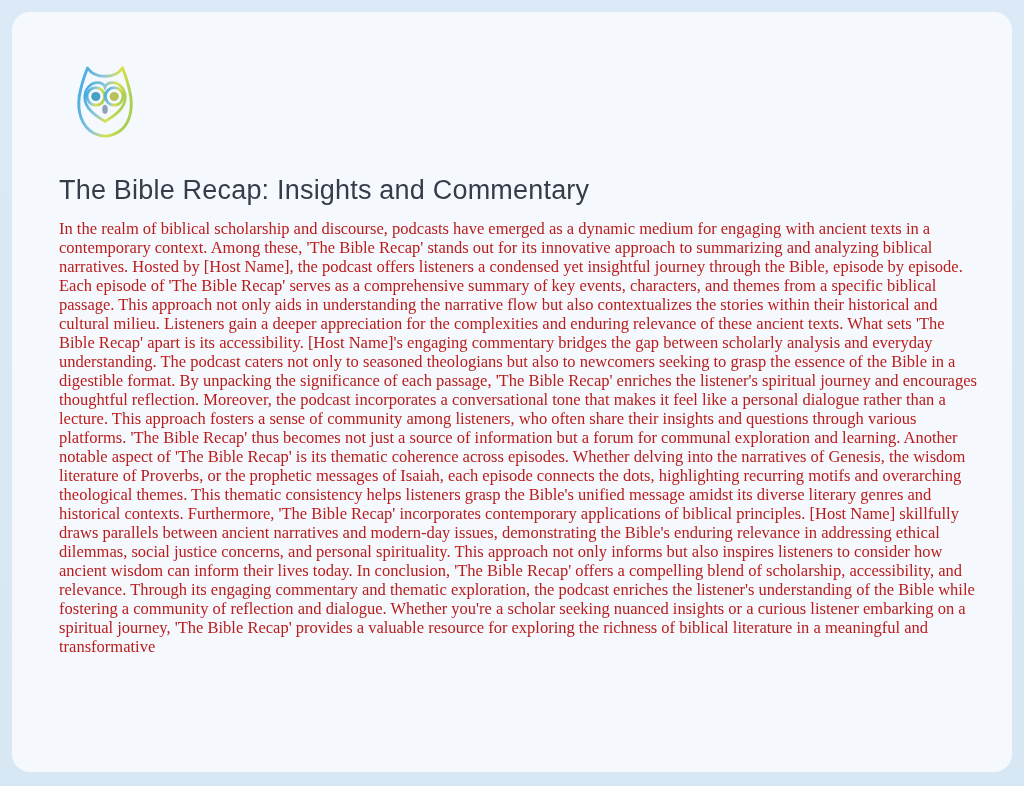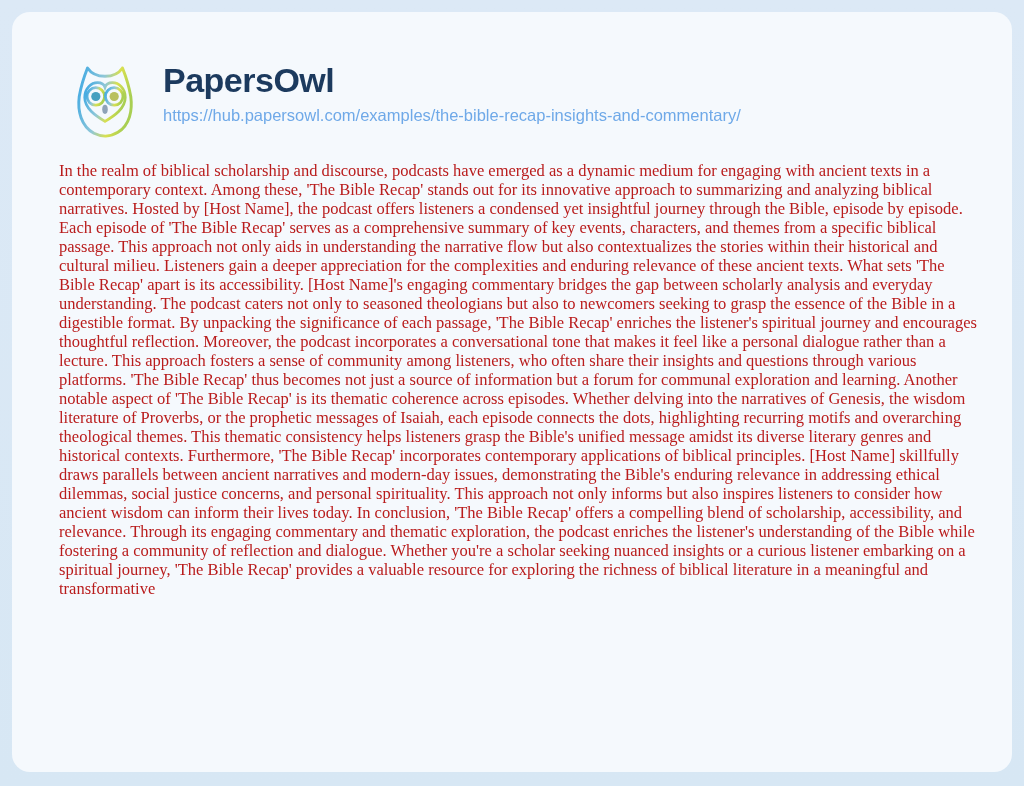--- a/index.html
+++ b/index.html
@@ -92,24 +92,21 @@
           </defs>
           <path d="M31 13 C27 23 24 32 22 44 C20 60 24 76 38 84 C46 88 56 88 64 83 C77 75 80 59 78 44 C76 32 73 23 69 13 C65 19 60 22 50 22 C40 22 35 19 31 13 Z" fill="none" stroke="url(#owlGrad)" stroke-width="3.2" stroke-linejoin="round"></path>
           <path d="M50 71 C40 65 28 57 28 45 C28 35 35 29 42 29 C46 29 49 31 50 34 C51 31 54 29 58 29 C65 29 72 35 72 45 C72 57 60 65 50 71 Z" fill="none" stroke="url(#owlGrad)" stroke-width="3"></path>
           <circle cx="40" cy="44" r="9.5" fill="none" stroke="url(#owlGrad)" stroke-width="3"></circle>
           <circle cx="60" cy="44" r="9.5" fill="none" stroke="url(#owlGrad)" stroke-width="3"></circle>
           <circle cx="40" cy="44" r="5" fill="#47a0c0"></circle>
           <circle cx="60" cy="44" r="5" fill="#b9c05e"></circle>
           <ellipse cx="50" cy="58" rx="3" ry="5" fill="#8fa3b8"></ellipse>
         </svg>
       </div>
-      <div class="brand-block">
-        <div class="brand">PapersOwl</div>
-        <span class="url">https://hub.papersowl.com/examples/the-bible-recap-insights-and-commentary/</span>
-      </div>
     </header>
 
     <main class="doc">
+      <h1 class="title">The Bible Recap: Insights and Commentary</h1>
       <p class="body-text">In the realm of biblical scholarship and discourse, podcasts have emerged as a dynamic medium for engaging with ancient texts in a contemporary context. Among these, 'The Bible Recap' stands out for its innovative approach to summarizing and analyzing biblical narratives. Hosted by [Host Name], the podcast offers listeners a condensed yet insightful journey through the Bible, episode by episode. Each episode of 'The Bible Recap' serves as a comprehensive summary of key events, characters, and themes from a specific biblical passage. This approach not only aids in understanding the narrative flow but also contextualizes the stories within their historical and cultural milieu. Listeners gain a deeper appreciation for the complexities and enduring relevance of these ancient texts. What sets 'The Bible Recap' apart is its accessibility. [Host Name]'s engaging commentary bridges the gap between scholarly analysis and everyday understanding. The podcast caters not only to seasoned theologians but also to newcomers seeking to grasp the essence of the Bible in a digestible format. By unpacking the significance of each passage, 'The Bible Recap' enriches the listener's spiritual journey and encourages thoughtful reflection. Moreover, the podcast incorporates a conversational tone that makes it feel like a personal dialogue rather than a lecture. This approach fosters a sense of community among listeners, who often share their insights and questions through various platforms. 'The Bible Recap' thus becomes not just a source of information but a forum for communal exploration and learning. Another notable aspect of 'The Bible Recap' is its thematic coherence across episodes. Whether delving into the narratives of Genesis, the wisdom literature of Proverbs, or the prophetic messages of Isaiah, each episode connects the dots, highlighting recurring motifs and overarching theological themes. This thematic consistency helps listeners grasp the Bible's unified message amidst its diverse literary genres and historical contexts. Furthermore, 'The Bible Recap' incorporates contemporary applications of biblical principles. [Host Name] skillfully draws parallels between ancient narratives and modern-day issues, demonstrating the Bible's enduring relevance in addressing ethical dilemmas, social justice concerns, and personal spirituality. This approach not only informs but also inspires listeners to consider how ancient wisdom can inform their lives today. In conclusion, 'The Bible Recap' offers a compelling blend of scholarship, accessibility, and relevance. Through its engaging commentary and thematic exploration, the podcast enriches the listener's understanding of the Bible while fostering a community of reflection and dialogue. Whether you're a scholar seeking nuanced insights or a curious listener embarking on a spiritual journey, 'The Bible Recap' provides a valuable resource for exploring the richness of biblical literature in a meaningful and transformative</p>
     </main>
 
   </div>
 </div>
 
 </body></html>

